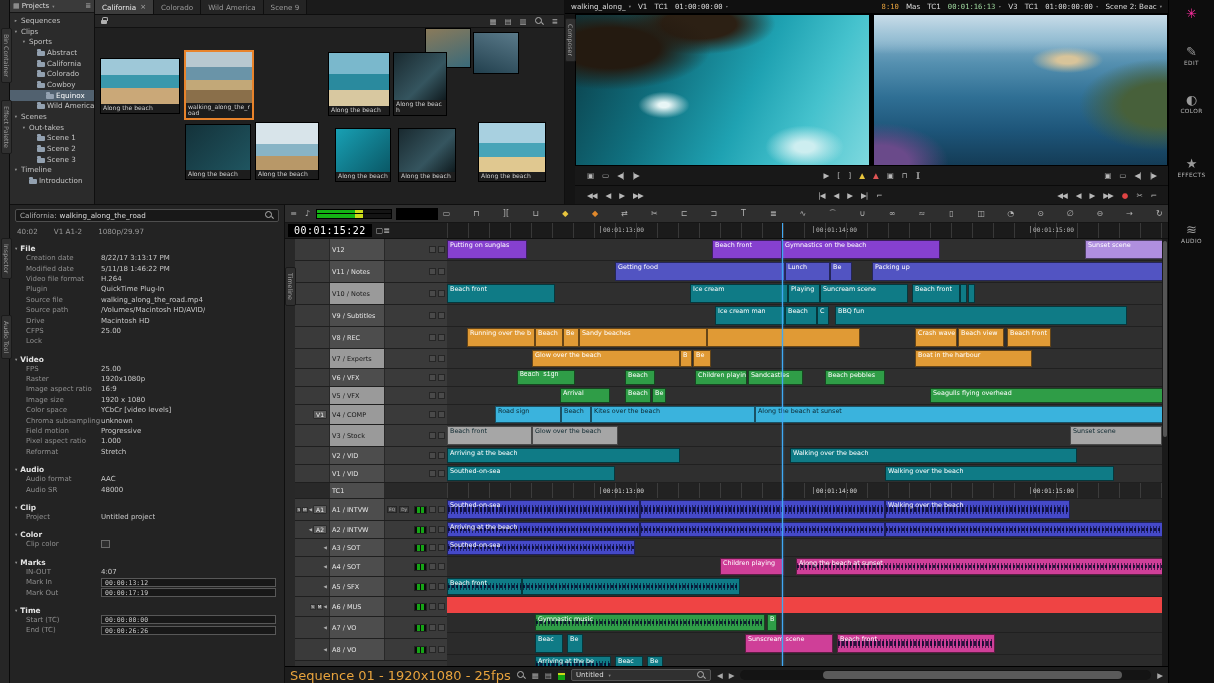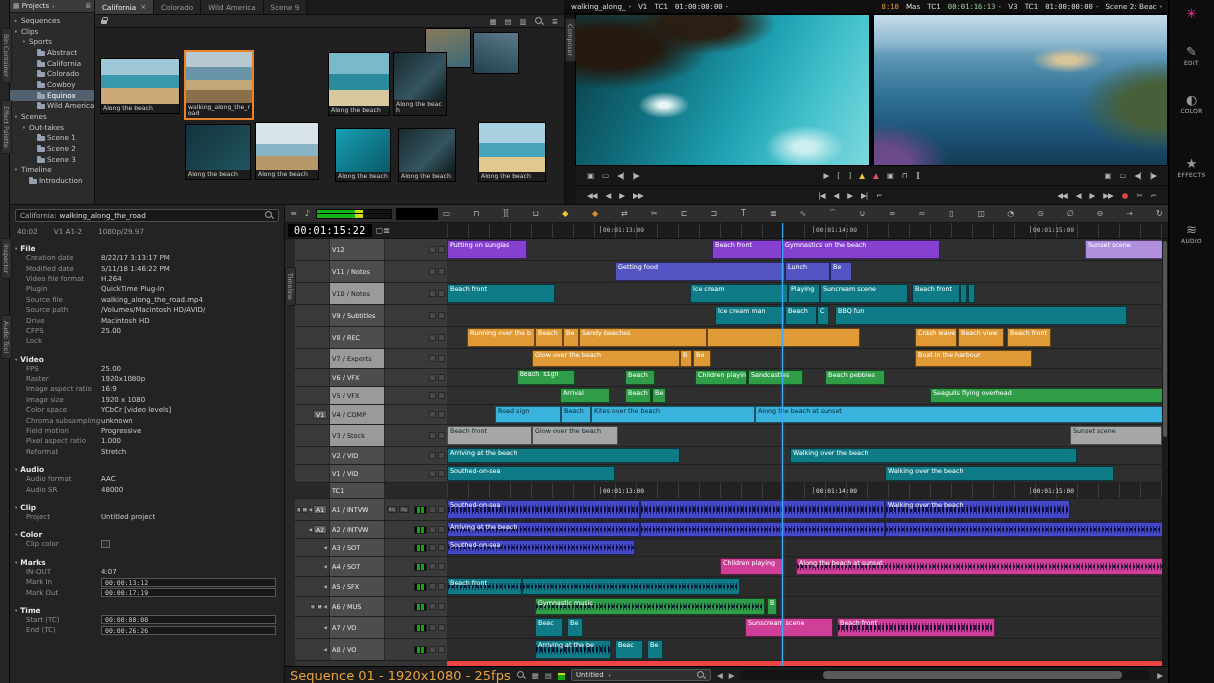--- a/index.html
+++ b/index.html
@@ -193,21 +193,21 @@
         <div class="trow" style="padding-left: 19px;">
           <span class="tarr"></span>
           <span class="folder"></span>
           <span class="tlab">Colorado</span>
         </div>
         <div class="trow" style="padding-left: 19px;">
           <span class="tarr"></span>
           <span class="folder"></span>
           <span class="tlab">Cowboy</span>
         </div>
-        <div class="trow sel" style="padding-left: 19px;">
+        <div class="trow sel" style="padding-left: 28px;">
           <span class="tarr"></span>
           <span class="folder"></span>
           <span class="tlab">Equinox</span>
         </div>
         <div class="trow" style="padding-left: 19px;">
           <span class="tarr"></span>
           <span class="folder"></span>
           <span class="tlab">Wild America</span>
         </div>
         <div class="trow" style="padding-left: 3px;">
@@ -822,20 +822,21 @@
           <div class="lane" style="height: 22px;">
             <div class="clip" style="left: 0px; width: 80px; background: rgb(134, 64, 207);"><span class="cl">Putting on sunglas</span></div>
             <div class="clip" style="left: 265px; width: 70px; background: rgb(134, 64, 207);"><span class="cl">Beach front</span></div>
             <div class="clip" style="left: 335px; width: 158px; background: rgb(134, 64, 207);"><span class="cl">Gymnastics on the beach</span></div>
             <div class="clip" style="left: 638px; width: 82px; background: rgb(176, 143, 223);"><span class="cl">Sunset scene</span></div>
           </div>
           <div class="lane" style="height: 22px;">
             <div class="clip" style="left: 168px; width: 170px; background: rgb(82, 84, 194);"><span class="cl">Getting food</span></div>
             <div class="clip" style="left: 338px; width: 45px; background: rgb(82, 84, 194);"><span class="cl">Lunch</span></div>
             <div class="clip" style="left: 383px; width: 22px; background: rgb(82, 84, 194);"><span class="cl">Be</span></div>
+            <div class="clip" style="left: 425px; width: 296px; background: rgb(82, 84, 194);"><span class="cl">Packing up</span></div>
           </div>
           <div class="lane" style="height: 22px;">
             <div class="clip" style="left: 0px; width: 108px; background: rgb(15, 123, 134);"><span class="cl">Beach front</span></div>
             <div class="clip" style="left: 243px; width: 98px; background: rgb(15, 123, 134);"><span class="cl">Ice cream</span></div>
             <div class="clip" style="left: 341px; width: 32px; background: rgb(15, 123, 134);"><span class="cl">Playing</span></div>
             <div class="clip" style="left: 373px; width: 88px; background: rgb(15, 123, 134);"><span class="cl">Suncream scene</span></div>
             <div class="clip" style="left: 465px; width: 48px; background: rgb(15, 123, 134);"><span class="cl">Beach front</span></div>
             <div class="clip" style="left: 513px; width: 7px; background: rgb(15, 123, 134);"></div>
             <div class="clip" style="left: 521px; width: 7px; background: rgb(15, 123, 134);"></div>
           </div>
@@ -924,21 +925,21 @@
             <div class="clip" style="left: 273px; width: 64px; background: rgb(207, 63, 152);"><span class="cl">Children playing</span></div>
             <div class="clip" style="left: 349px; width: 372px; background: rgb(207, 63, 152);"><div class="wv"></div><div class="wv wv2"></div><span class="cl">Along the beach at sunset</span></div>
           </div>
           <div class="lane alane" style="height: 20px;">
             <div class="clip" style="left: 0px; width: 75px; background: rgb(15, 123, 134);"><div class="wv"></div><div class="wv wv2"></div><span class="cl">Beach front</span></div>
             <div class="clip" style="left: 75px; width: 218px; background: rgb(15, 123, 134);">
               <div class="wv"></div>
               <div class="wv wv2"></div>
             </div>
           </div>
-          <div class="lane alane" style="height: 20px;">
+          <div class="lane alane" style="height: 20px; margin-top: 16px;">
             <div class="clip" style="left: 88px; width: 230px; background: rgb(47, 157, 71);"><div class="wv"></div><div class="wv wv2"></div><span class="cl">Gymnastic music</span></div>
             <div class="clip" style="left: 320px; width: 10px; background: rgb(47, 157, 71);"><span class="cl">B</span></div>
           </div>
           <div class="lane alane" style="height: 22px;">
             <div class="clip" style="left: 88px; width: 28px; background: rgb(15, 123, 134);"><span class="cl">Beac</span></div>
             <div class="clip" style="left: 120px; width: 16px; background: rgb(15, 123, 134);"><span class="cl">Be</span></div>
             <div class="clip" style="left: 298px; width: 88px; background: rgb(207, 63, 152);"><span class="cl">Sunscream scene</span></div>
             <div class="clip" style="left: 390px; width: 158px; background: rgb(207, 63, 152);"><div class="wv"></div><div class="wv wv2"></div><span class="cl">Beach front</span></div>
           </div>
           <div class="lane alane" style="height: 22px;">

